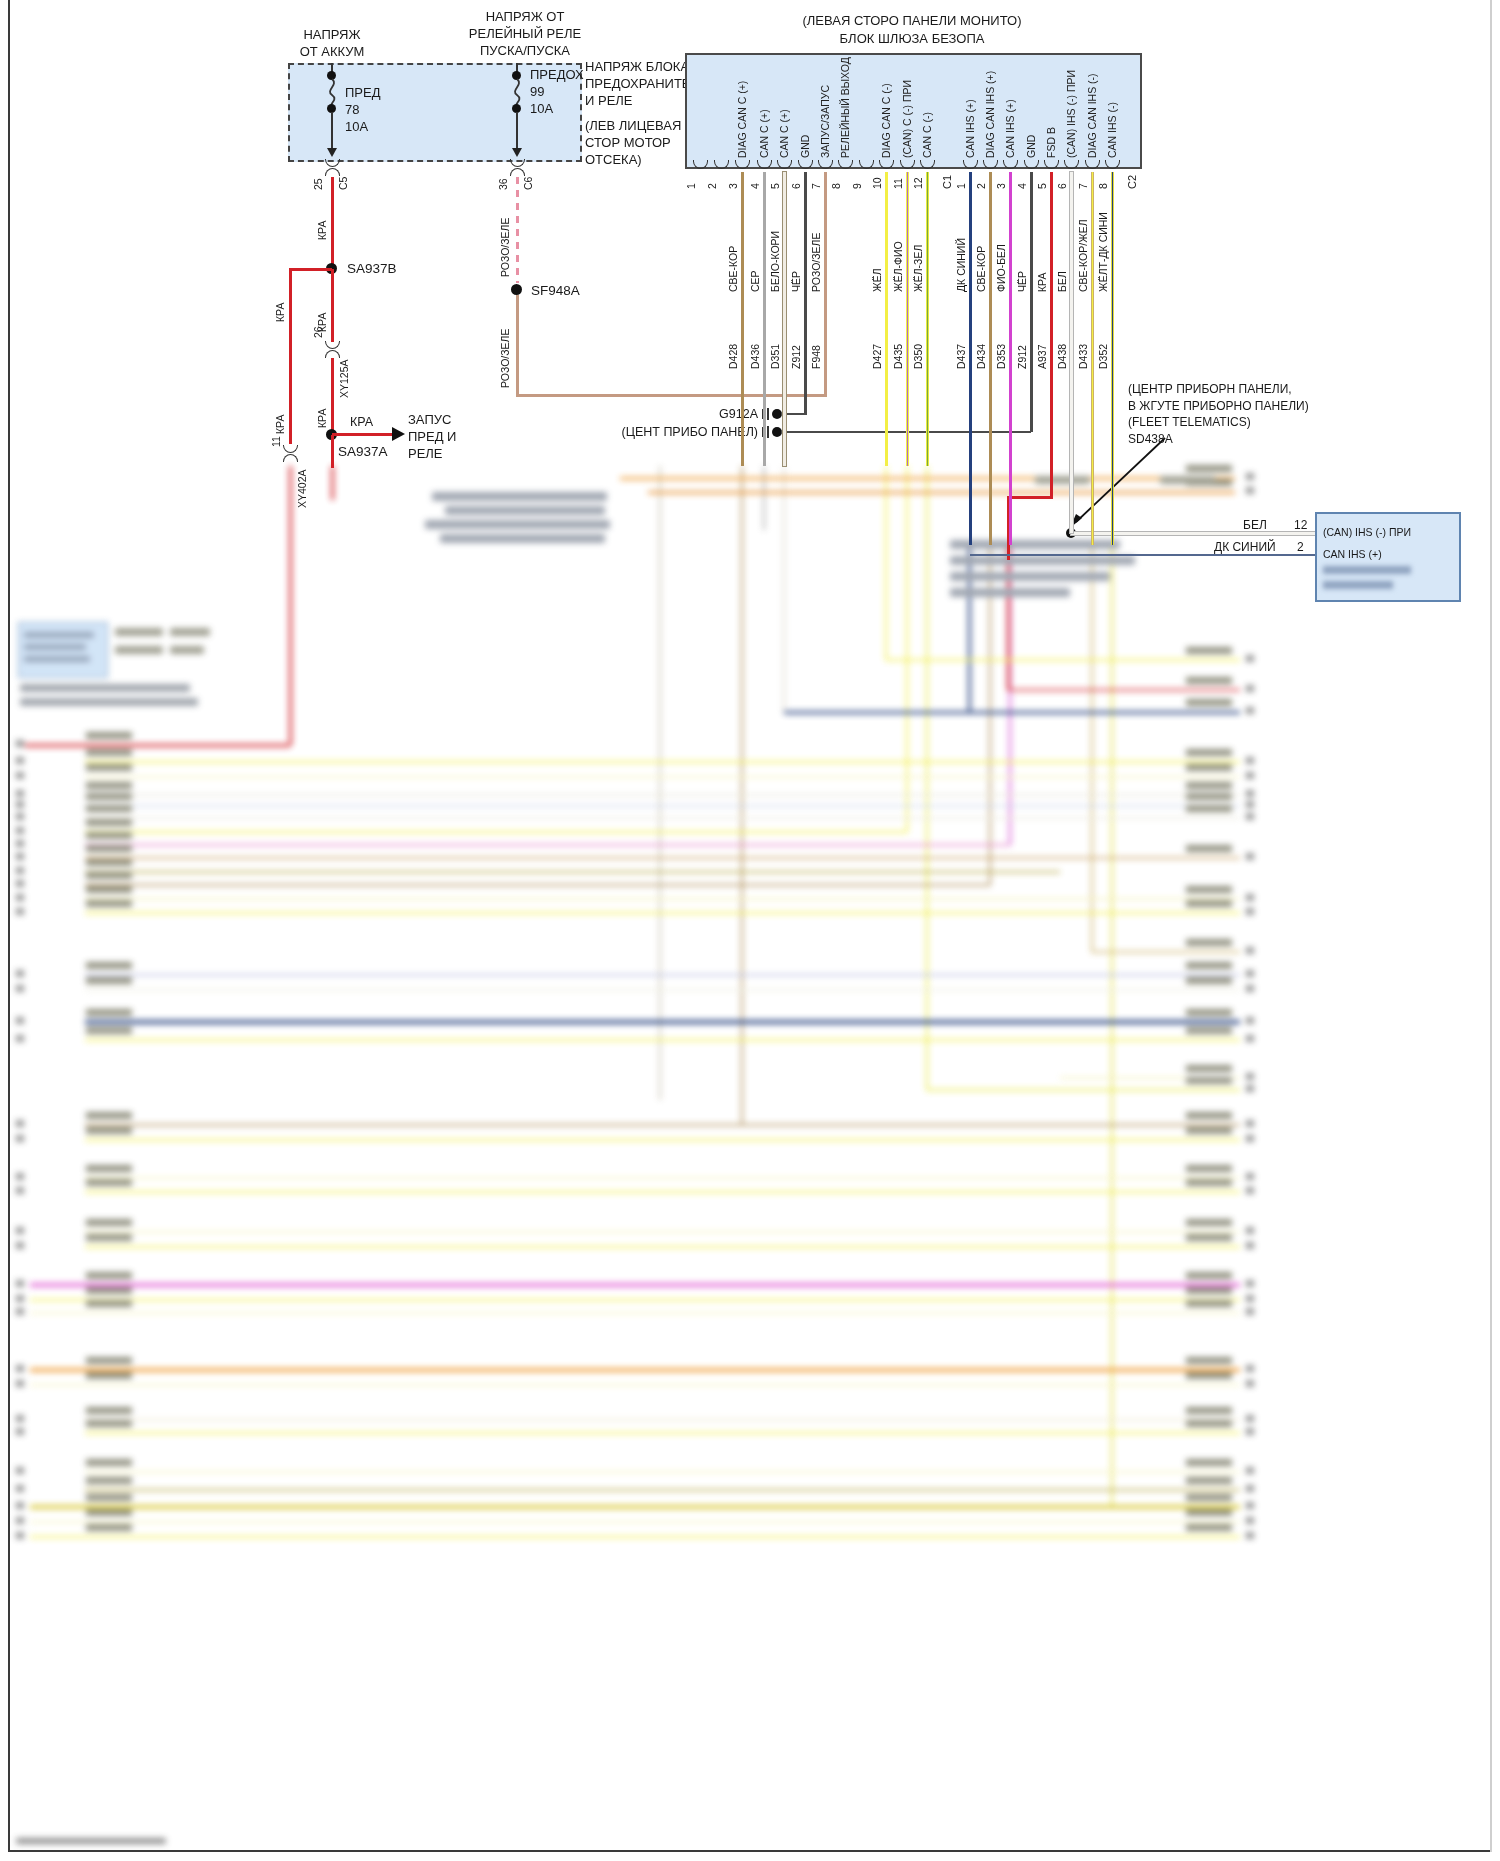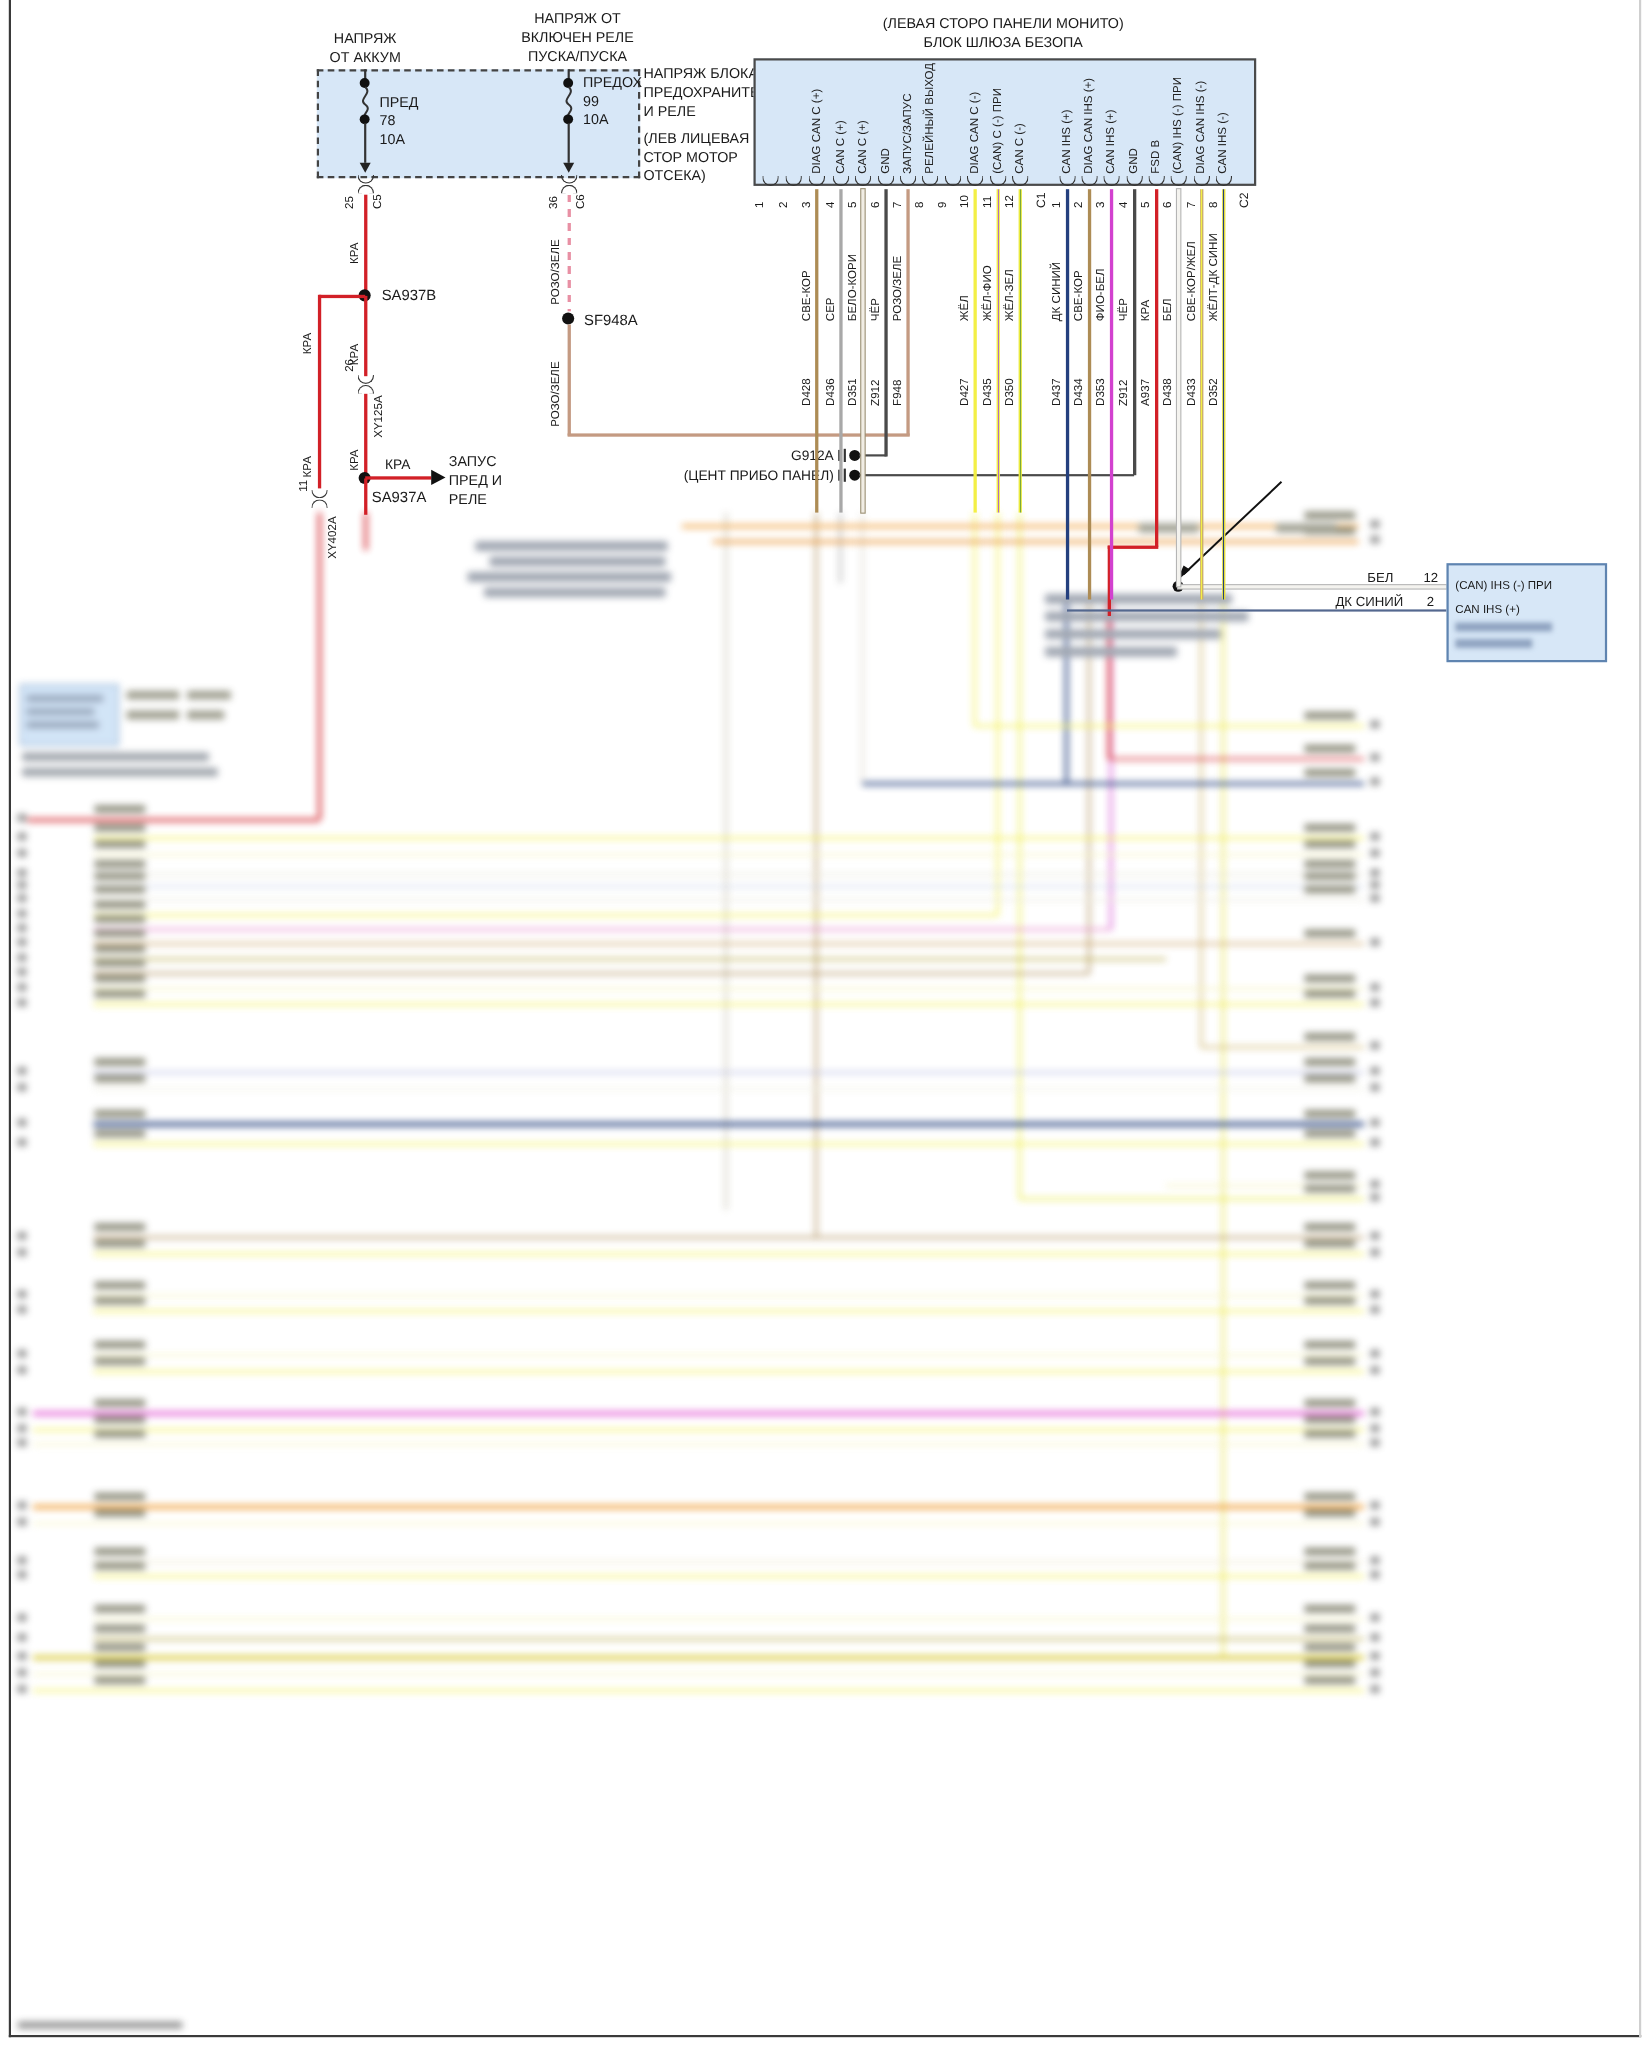--- a/index.html
+++ b/index.html
@@ -261,21 +261,21 @@
     </div>
 
   <div id="sharp" style="position:absolute;left:0;top:0;width:1500px;height:1861px;">
 
     <div class="t ctr" style="left:262px;top:26px;width:140px;">
       <div>НАПРЯЖ</div>
         <div>ОТ АККУМ</div>
     </div>
     <div class="t ctr" style="left:440px;top:8px;width:170px;">
       <div>НАПРЯЖ ОТ</div>
-        <div>ВКЛЮЧЕН РЕЛЕ</div>
+        <div>РЕЛЕЙНЫЙ РЕЛЕ</div>
         <div>ПУСКА/ПУСКА</div>
     </div>
 
     <div class="mbox" style="left:288px;top:63px;width:290px;height:95px;border:2px dashed #444;"></div>
     <div class="t" style="left:585px;top:58px;">
       <div>НАПРЯЖ БЛОКА</div>
         <div>ПРЕДОХРАНИТЕЛЕЙ</div>
         <div>И РЕЛЕ</div>
     </div>
     <div class="t" style="left:585px;top:117px;">
@@ -376,20 +376,26 @@
     <div class="w" style="left:767px;top:426px;width:2px;height:12px;background:#333;"></div>
     <div class="dot" style="left:772px;top:427px;"></div>
     <div class="w" style="left:781px;top:430.5px;width:250px;height:2.5px;background:#4a4a4a;"></div>
 
     <div class="w" style="left:1006.5px;top:495.5px;width:46px;height:3px;background:#d22027;"></div>
     <div class="w" style="left:1006.5px;top:495.5px;width:3px;height:64px;background:#d22027;"></div>
     <div class="dot" style="left:1066px;top:528px;"></div>
     <div class="w" style="left:1071px;top:531.5px;width:244px;height:3px;background:#f4f3ef;box-shadow:0 0 0 1px #b5b5b5;"></div>
     <div class="w" style="left:970px;top:553.5px;width:345px;height:2.5px;background:#54688f;"></div>
 
+    <div class="t" style="left:1128px;top:381px;font-size:12px;line-height:16.5px;">
+      <div>(ЦЕНТР ПРИБОРН ПАНЕЛИ,</div>
+        <div>В ЖГУТЕ ПРИБОРНО ПАНЕЛИ)</div>
+      <div>(FLEET TELEMATICS)</div>
+        <div>SD438A</div>
+    </div>
     <svg style="left:1040px;top:430px;" width="140" height="110" viewBox="0 0 140 110">
       <line x1="125" y1="8" x2="36" y2="92" stroke="#111" stroke-width="1.8"></line>
       <polygon points="30,98 42,88 36,84" fill="#111"></polygon>
     </svg>
 
     <div class="t" style="left:1243px;top:517px;font-size:12px;">БЕЛ</div>
     <div class="t" style="left:1294px;top:517px;font-size:12px;">12</div>
     <div class="t" style="left:1214px;top:539px;font-size:12px;">ДК СИНИЙ</div>
     <div class="t" style="left:1297px;top:539px;font-size:12px;">2</div>
     <div class="mbox" style="left:1315px;top:512px;width:142px;height:86px;border:2px solid #5f84b0;"></div>

